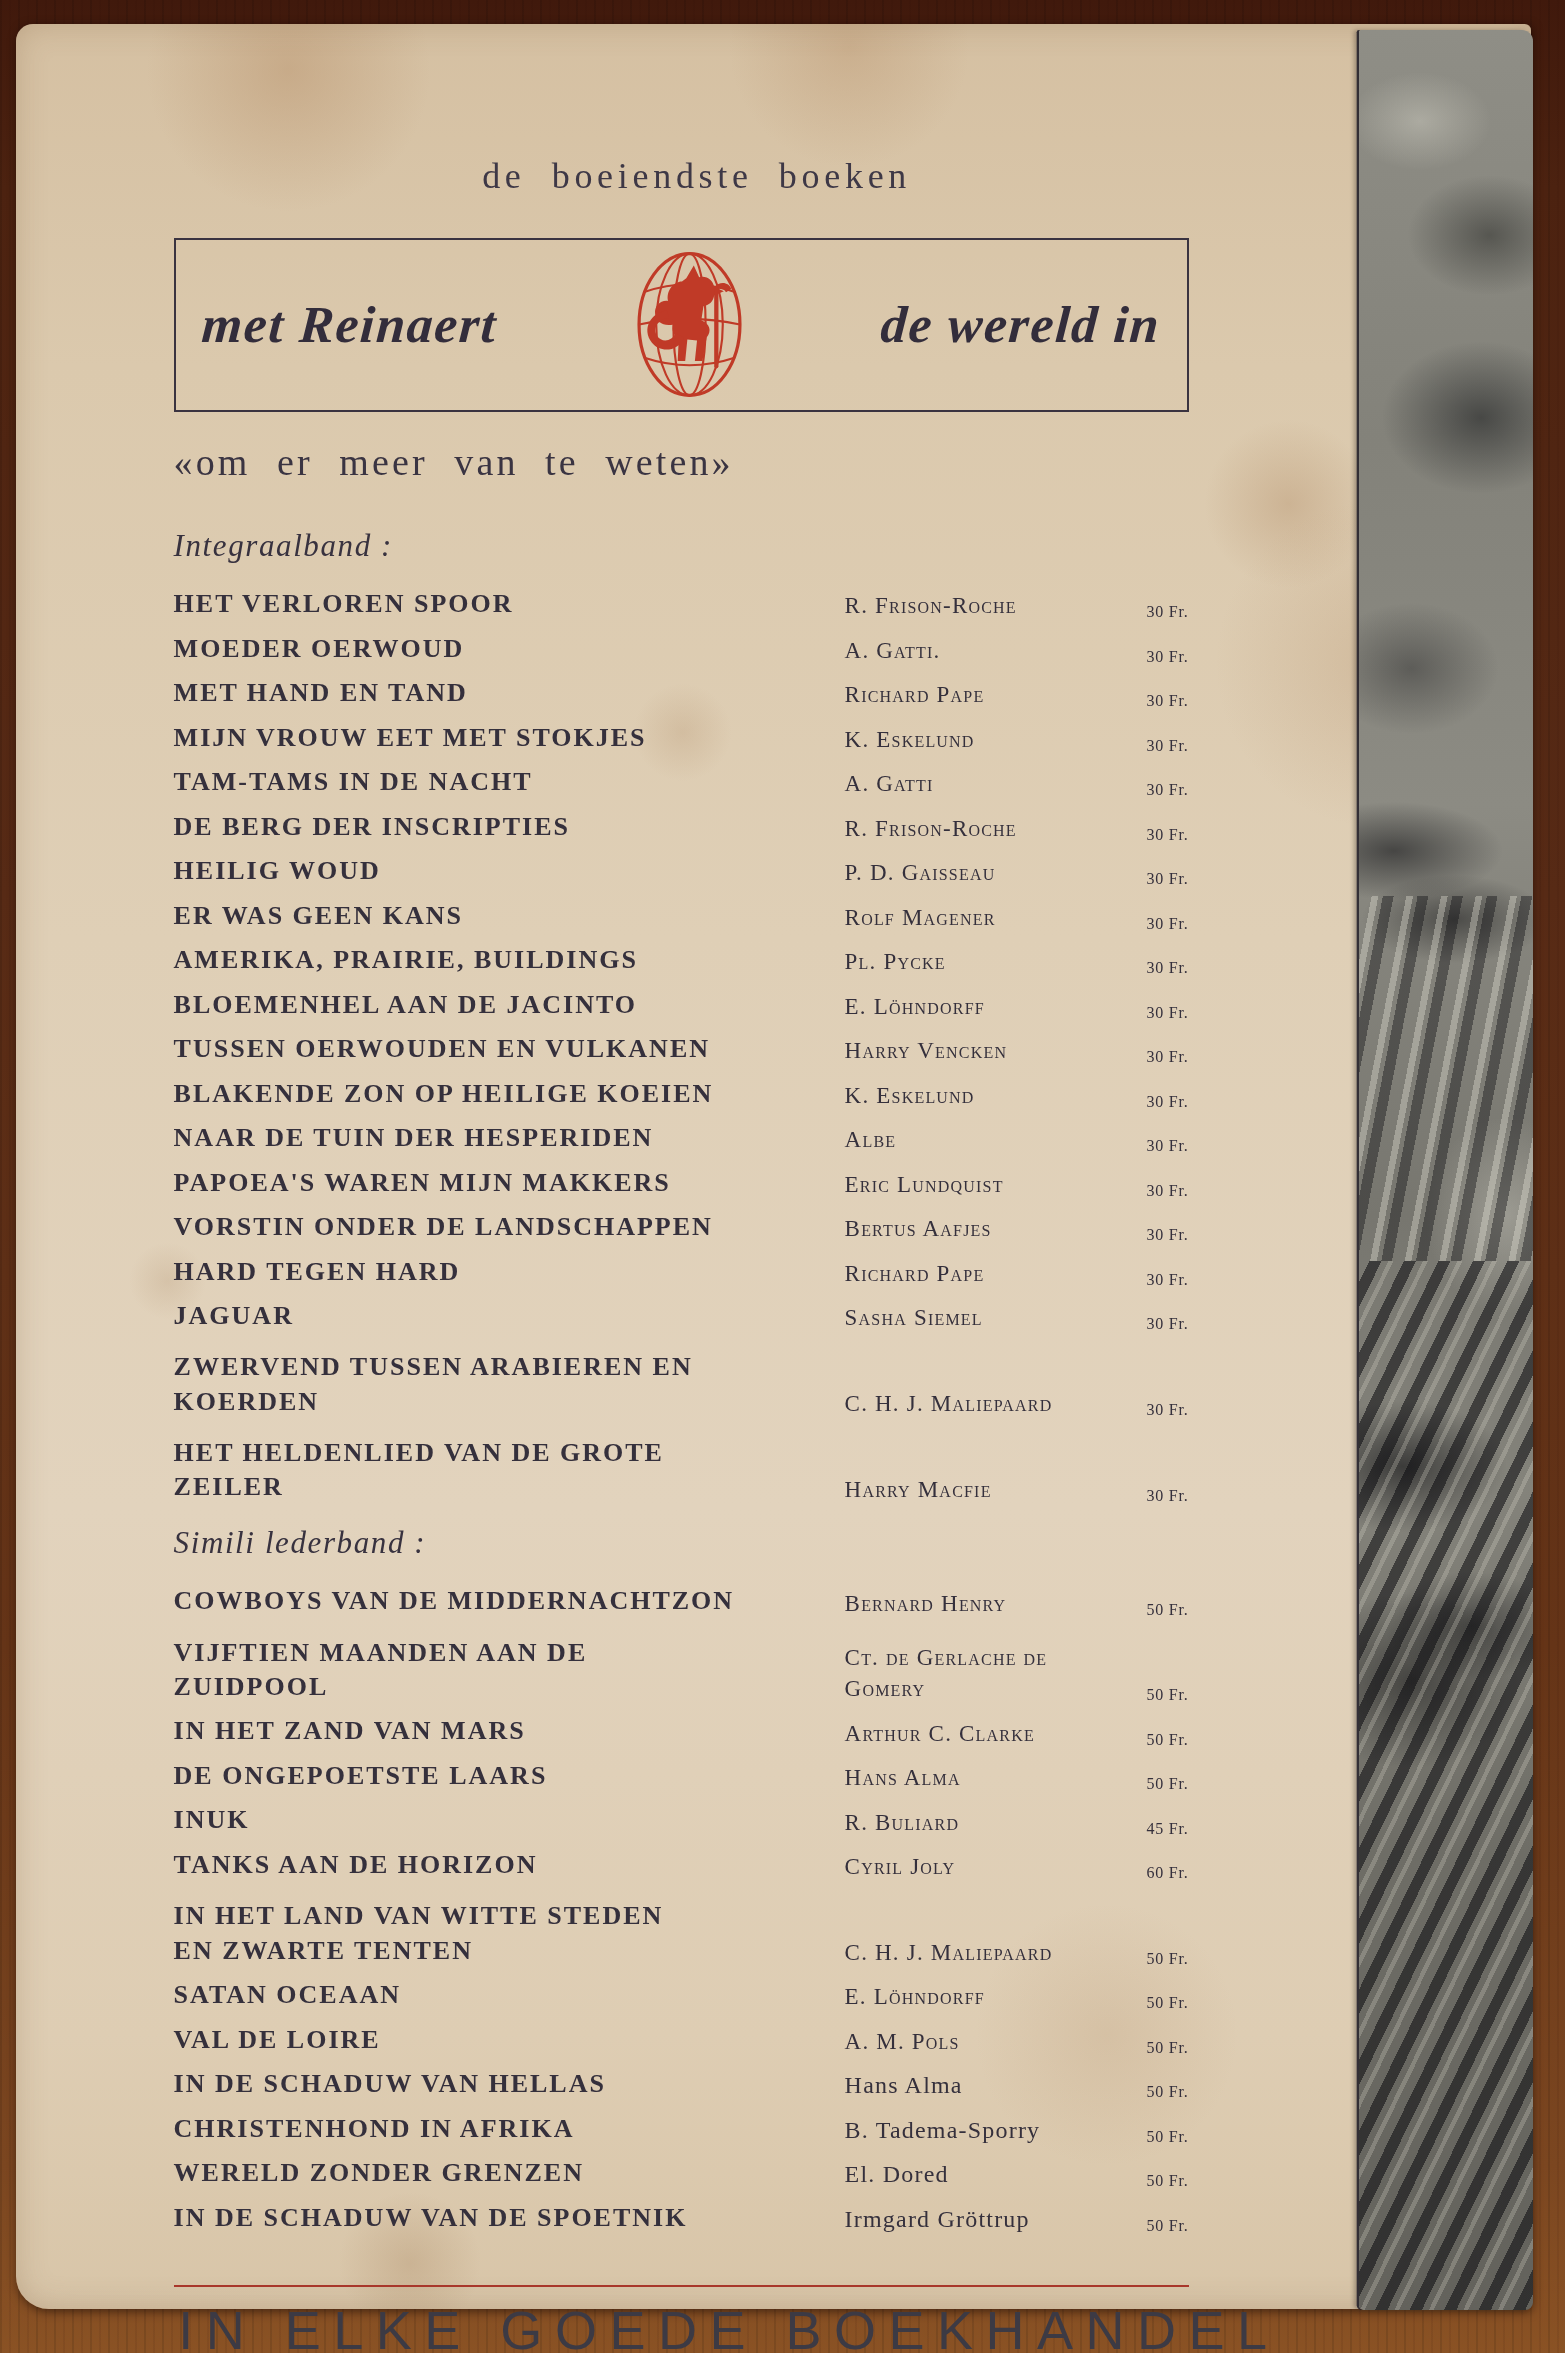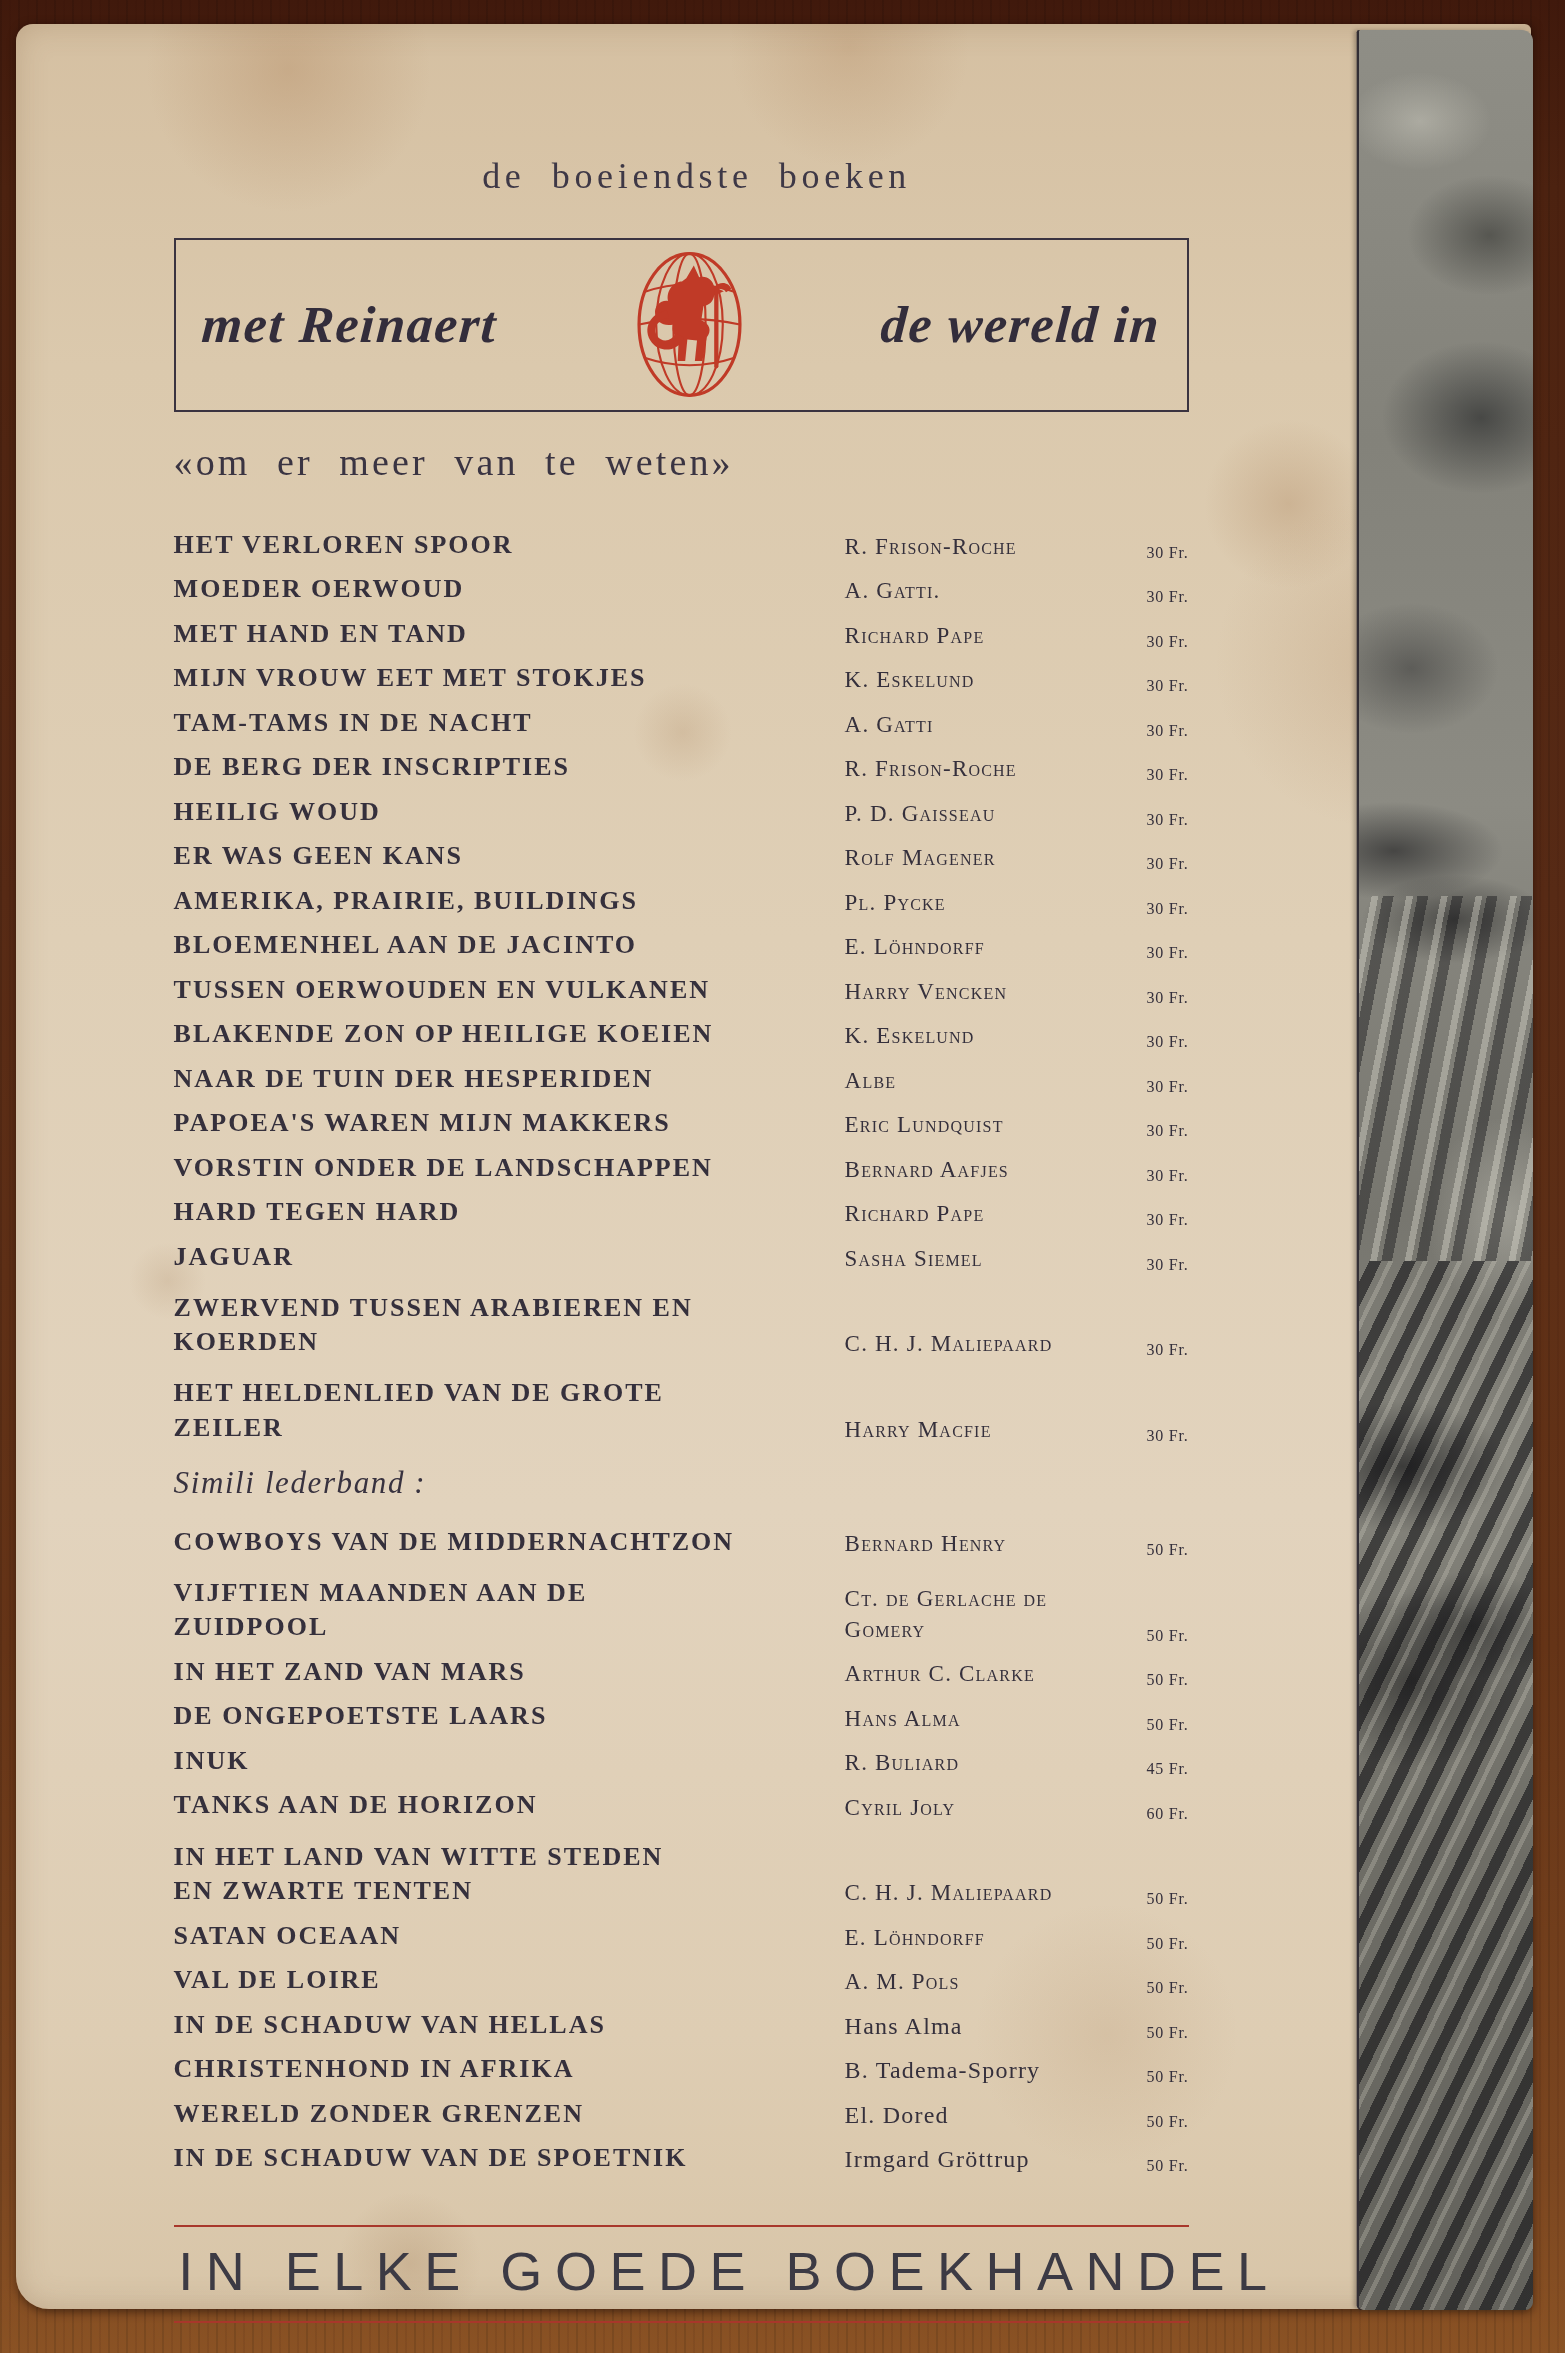--- a/index.html
+++ b/index.html
@@ -123,20 +123,21 @@
             <rect x="78" y="40" width="4" height="76" rx="2"></rect>
             <path d="M78,40 c6,-6 14,-4 16,2 l-5,3 c-2,-4 -7,-5 -11,-1 z"></path>
           </g>
         </svg>
         <span class="script">de wereld in</span>
       </div>
 
       <div class="subtitle">«om er meer van te weten»</div>
 
       <div class="section">
+        <div class="section-label">Integraalband :</div>
         <div class="rows">
             <div class="row">
               <div class="title">HET VERLOREN SPOOR</div>
               <div class="author">R. Frison-Roche</div>
               <div class="price">30 Fr.</div>
             </div>
             <div class="row">
               <div class="title">MOEDER OERWOUD</div>
               <div class="author">A. Gatti.</div>
               <div class="price">30 Fr.</div>
@@ -196,21 +197,21 @@
               <div class="author">Albe</div>
               <div class="price">30 Fr.</div>
             </div>
             <div class="row">
               <div class="title">PAPOEA'S WAREN MIJN MAKKERS</div>
               <div class="author">Eric Lundquist</div>
               <div class="price">30 Fr.</div>
             </div>
             <div class="row">
               <div class="title">VORSTIN ONDER DE LANDSCHAPPEN</div>
-              <div class="author">Bernard Aafjes</div>
+              <div class="author">Bertus Aafjes</div>
               <div class="price">30 Fr.</div>
             </div>
             <div class="row">
               <div class="title">HARD TEGEN HARD</div>
               <div class="author">Richard Pape</div>
               <div class="price">30 Fr.</div>
             </div>
             <div class="row">
               <div class="title">JAGUAR</div>
               <div class="author">Sasha Siemel</div>

